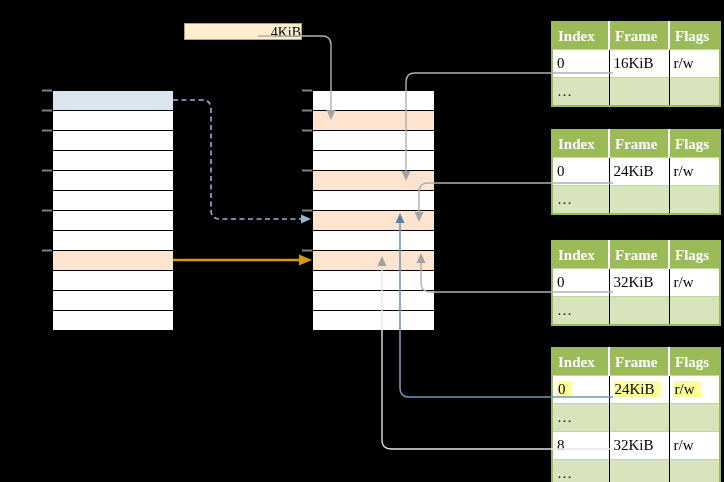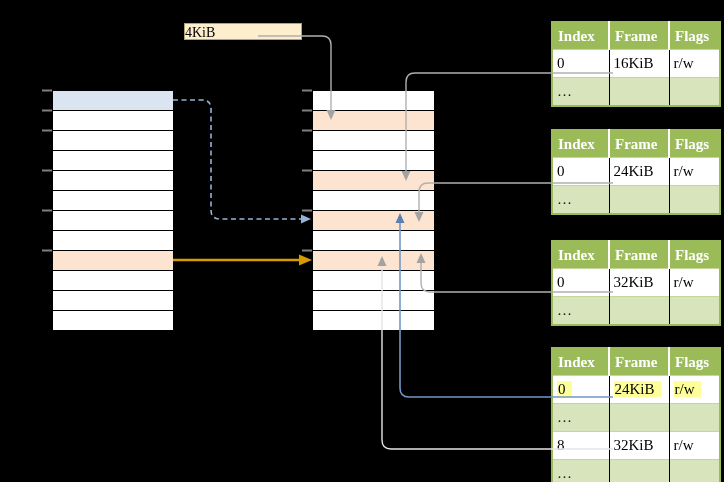--- a/index.html
+++ b/index.html
@@ -13,21 +13,21 @@
   .mrow{height:19px;border-bottom:1px solid #000;background:var(--cell-white,#fff);}
   .mrow:last-child{border-bottom:none;}
   .mrow.blue{background:var(--cell-blue,#dbe5f1);}
   .mrow.orange{background:var(--cell-orange,#fce4d0);}
   #vcol{left:52px;top:90px;width:120px;}
   #pcol{left:312px;top:90px;width:121px;}
   
   .size-label{
     position:absolute;left:184px;top:23px;width:118px;height:17px;
     background:var(--label-cream,#fdeecd);border:1px solid var(--label-border,#b3a26c);
-    text-align:left;line-height:17px;font-size:14px;color:#000;box-sizing:border-box;
+    text-align:right;line-height:17px;font-size:14px;color:#000;box-sizing:border-box;
   }
   
   .ptable{position:absolute;left:551px;}
   .ptable table{border-collapse:collapse;table-layout:fixed;width:168px;
     border:2px solid var(--table-header-green,#9bbb59);}
   .ptable th{
     background:var(--table-header-green,#9bbb59);color:#fff;font-weight:bold;
     font-size:15px;text-align:left;padding:0 0 0 5px;height:26px;
     border-right:2px solid #fff;overflow:hidden;white-space:nowrap;
   }

